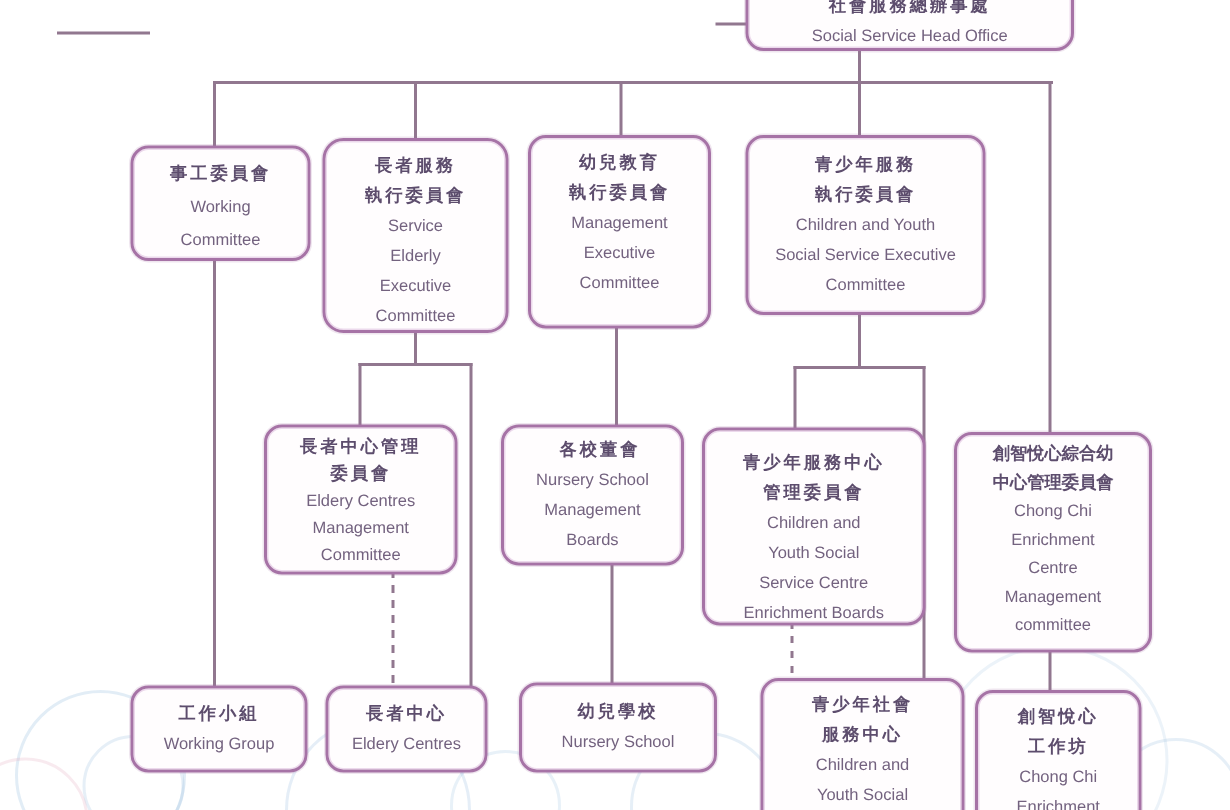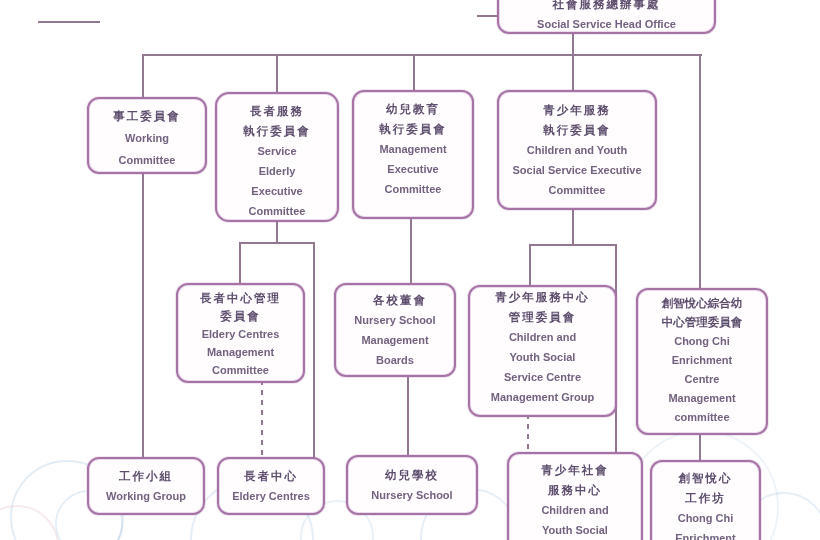--- a/index.html
+++ b/index.html
@@ -16,21 +16,21 @@
   .vline{width:2px;}
   .vdash{position:absolute;width:2px;z-index:1;
          background:repeating-linear-gradient(to bottom,#91778f 0 5px,transparent 5px 10px);}
 
   
   .node{position:absolute;background:#fffdfe;border:2px solid #a673a6;
         border-radius:12px;box-shadow:inset 0 0 0 1px #ecd9ec, 0 0 0 1px rgba(166,115,166,.18);
         z-index:2;text-align:center;color:#70607e;}
   .ln{display:block;font-size:11px;line-height:20px;white-space:nowrap;}
   .zh{color:#5d4d6d;font-weight:600;letter-spacing:2px;font-size:11.5px;}
-  .en{color:#73627f;font-weight:bold;}
+  .en{color:#73627f;}
 </style>
 </head>
 <body>
 
 <div class="stage">
 
   <div class="wm" style="left:10px;top:460px;width:110px;height:110px;border:2px solid rgba(160,195,225,.30);"></div>
   <div class="wm" style="left:55px;top:490px;width:64px;height:64px;border:2px solid rgba(160,195,225,.26);"></div>
   <div class="wm" style="left:190px;top:478px;width:120px;height:120px;border:2px solid rgba(160,195,225,.28);"></div>
   <div class="wm" style="left:300px;top:500px;width:70px;height:70px;border:2px solid rgba(160,195,225,.24);"></div>
@@ -114,26 +114,26 @@
   </div>
 
   <div class="node" style="left:334px;top:283px;width:118px;height:90px;">
     <span class="ln zh" style="margin-top:5px;margin-left:10px;">各校董會</span>
     <span class="ln en">Nursery School</span>
     <span class="ln en">Management</span>
     <span class="ln en">Boards</span>
   </div>
 
   <div class="node" style="left:468px;top:285px;width:145px;height:128px;">
-    <span class="ln zh" style="margin-top:0;">青少年服務中心</span>
+    <span class="ln zh" style="margin-top:12px;">青少年服務中心</span>
     <span class="ln zh">管理委員會</span>
     <span class="ln en">Children and</span>
     <span class="ln en">Youth Social</span>
     <span class="ln en">Service Centre</span>
-    <span class="ln en">Management Group</span>
+    <span class="ln en">Enrichment Boards</span>
   </div>
 
   <div class="node" style="left:636px;top:288px;width:128px;height:143px;">
     <span class="ln zh" style="margin-top:4px;line-height:19px;letter-spacing:0;">創智悅心綜合幼</span>
     <span class="ln zh" style="line-height:19px;letter-spacing:0;">中心管理委員會</span>
     <span class="ln en" style="line-height:19px;">Chong Chi</span>
     <span class="ln en" style="line-height:19px;">Enrichment</span>
     <span class="ln en" style="line-height:19px;">Centre</span>
     <span class="ln en" style="line-height:19px;">Management</span>
     <span class="ln en" style="line-height:19px;">committee</span>

